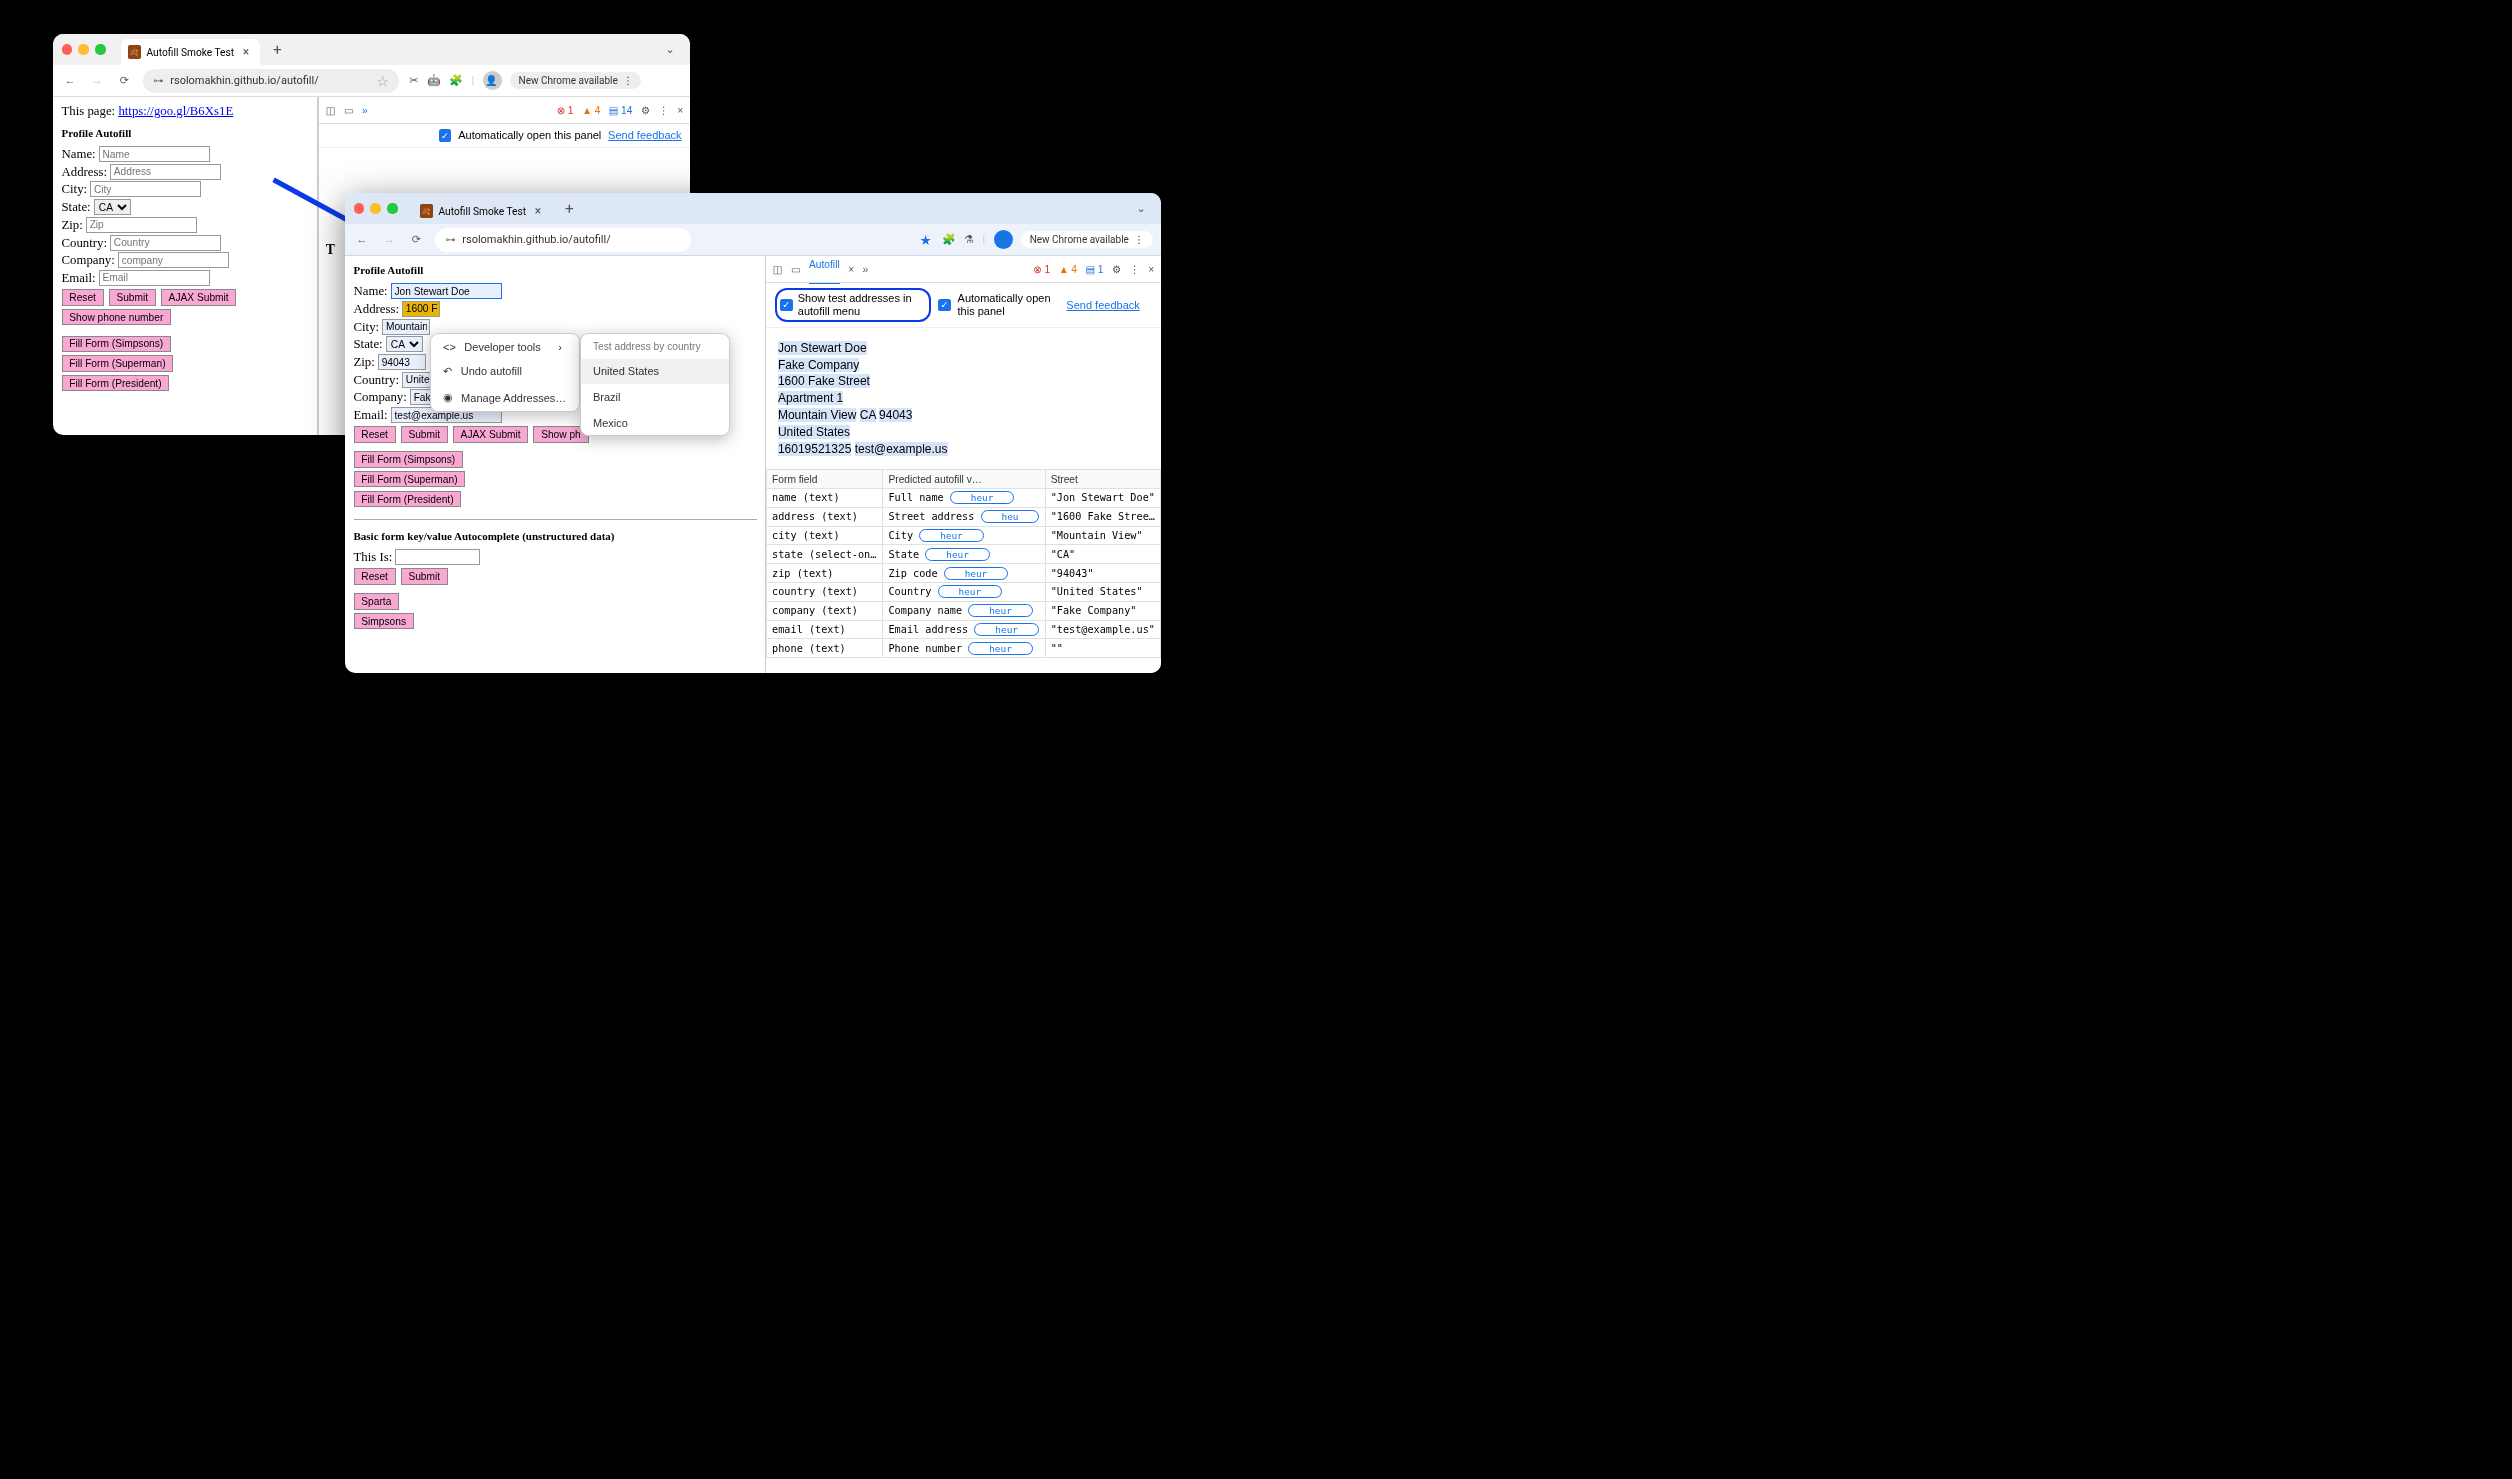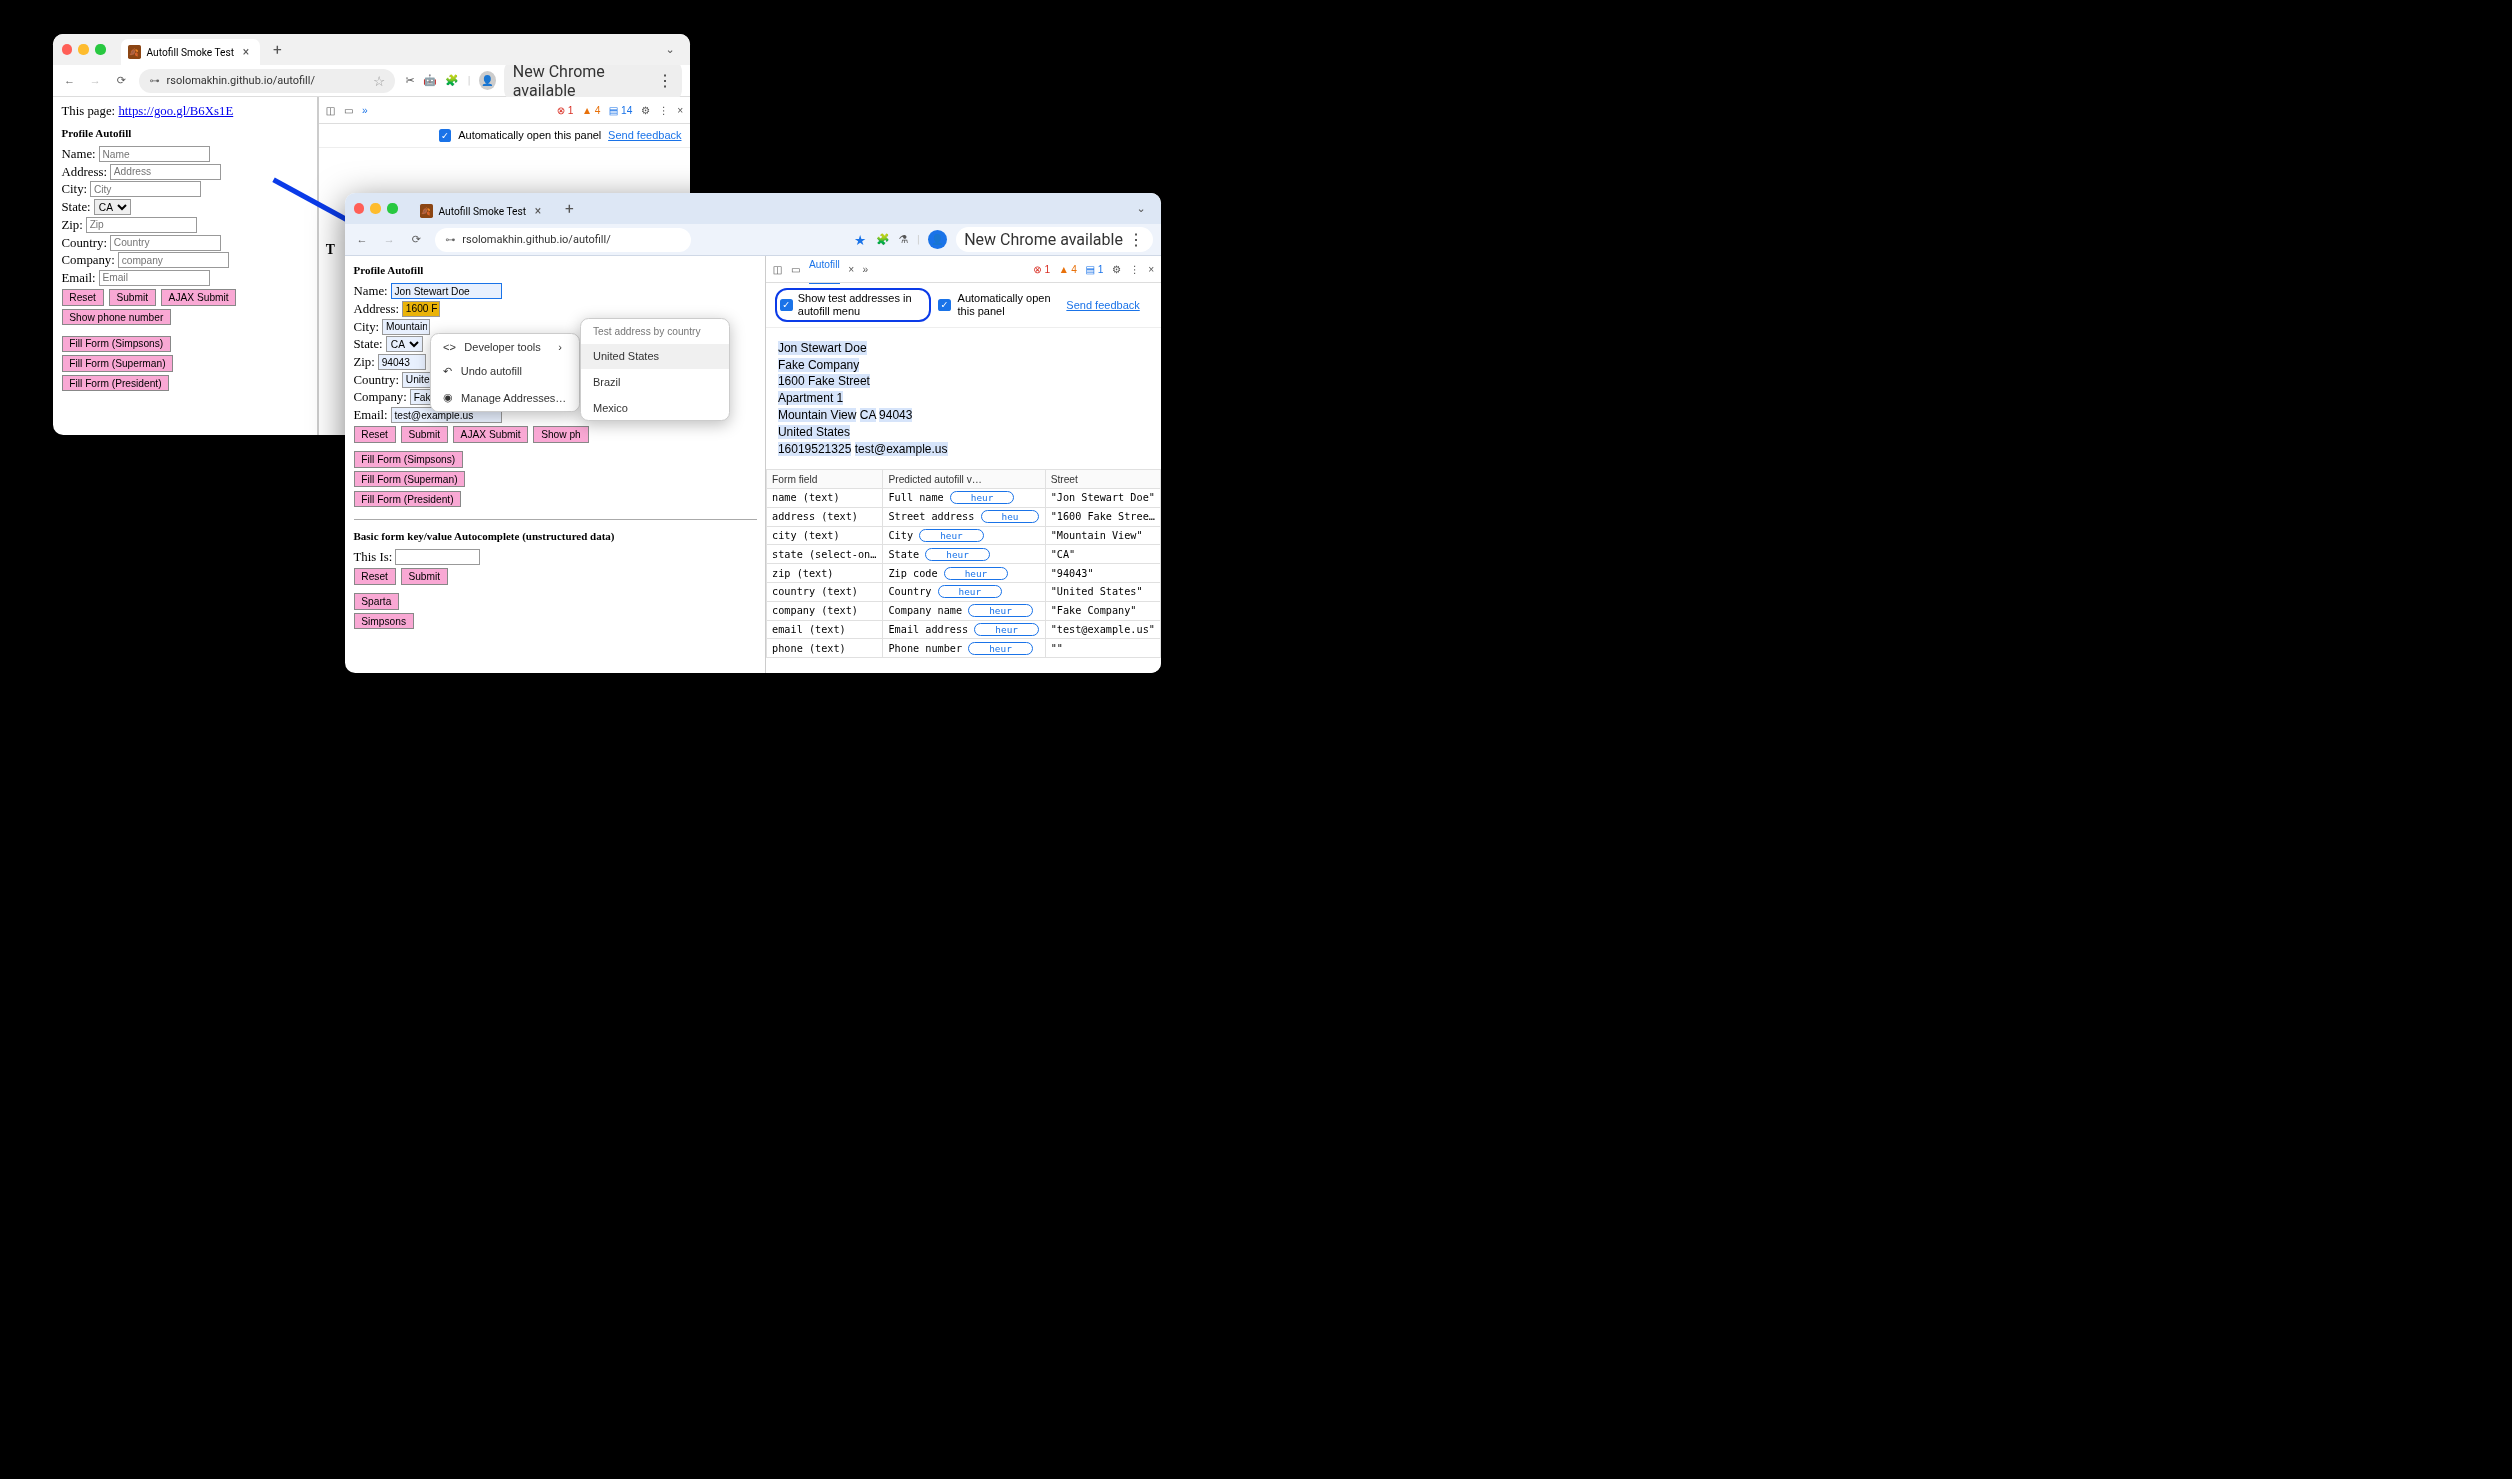--- a/index.html
+++ b/index.html
@@ -88,21 +88,21 @@
   #win1 .addrbar { width: 256px; }
   #win2 .addrbar { width: 256px; background: #fff; }
   .pill-icon { font-size: 10.2px; color: #666; }
   .star { margin-left: auto; font-size: 13.7px; color: #999; }
   #win2 .star { color: #1a73e8; }
   .tb-iconrow { display: flex; gap: 8.5px; align-items: center; color: #555; }
   .avatar { width: 19px; height: 19px; border-radius: 50%; background: #ccc; display:flex; align-items:center; justify-content:center; font-size:10.2px;}
   #win2 .avatar { background: #1a73e8; color:#fff; }
   .chip {
     background: #eee; border-radius: 13.7px; padding: 3.4px 8.5px;
-    font-size: 16px; color: #333; display: flex; align-items: center; gap: 5.1px;
+    font-size: 10px; color: #333; display: flex; align-items: center; gap: 5.1px;
     cursor: pointer;
   }
   #win2 .chip { background: #fff; }
 
   .body-split { display: flex; height: calc(100% - 63px); }
   .content { padding: 6.8px 8.5px; font-family: "Times New Roman", serif; font-size: 12.8px; overflow: hidden; }
   #win1 .content { width: 265px; border-right: 0.9px solid #ccc; }
   #win2 .content { width: 420px; }
   .content h3 { font-size: 11px; margin: 8.5px 0 6.8px; font-weight: bold; }
   .content label { display: block; margin: 1.7px 0; }
@@ -467,19 +467,19 @@
   <div class="popup-row" style="background:#fff">
     <span>◉</span>
     <span>Manage Addresses…</span>
   </div>
 </div>
 
 <style>
   
 </style>
 
-<div class="popup blue-ring" style="left:580px; top:318px; width:150px;">
+<div class="popup blue-ring" style="left:580px; top:333px; width:150px;">
   <div class="popup-title">Test address by country</div>
   <div class="popup-row sel">United States</div>
   <div class="popup-row">Brazil</div>
   <div class="popup-row">Mexico</div>
 </div>
 
 
 </body></html>

